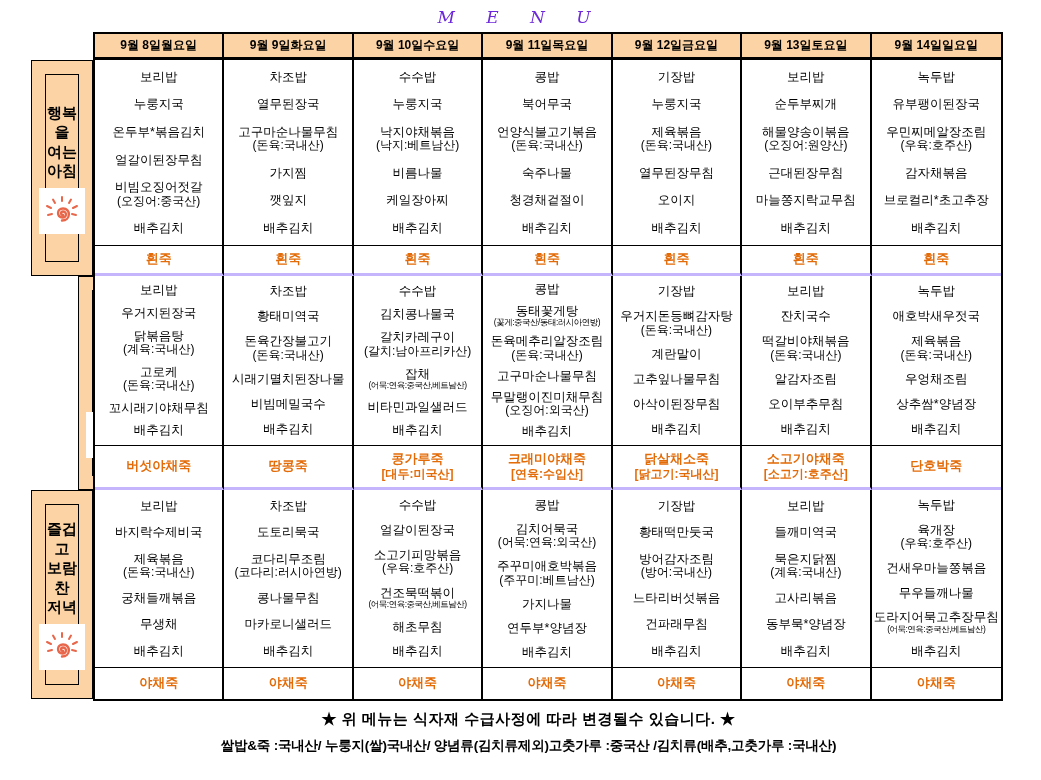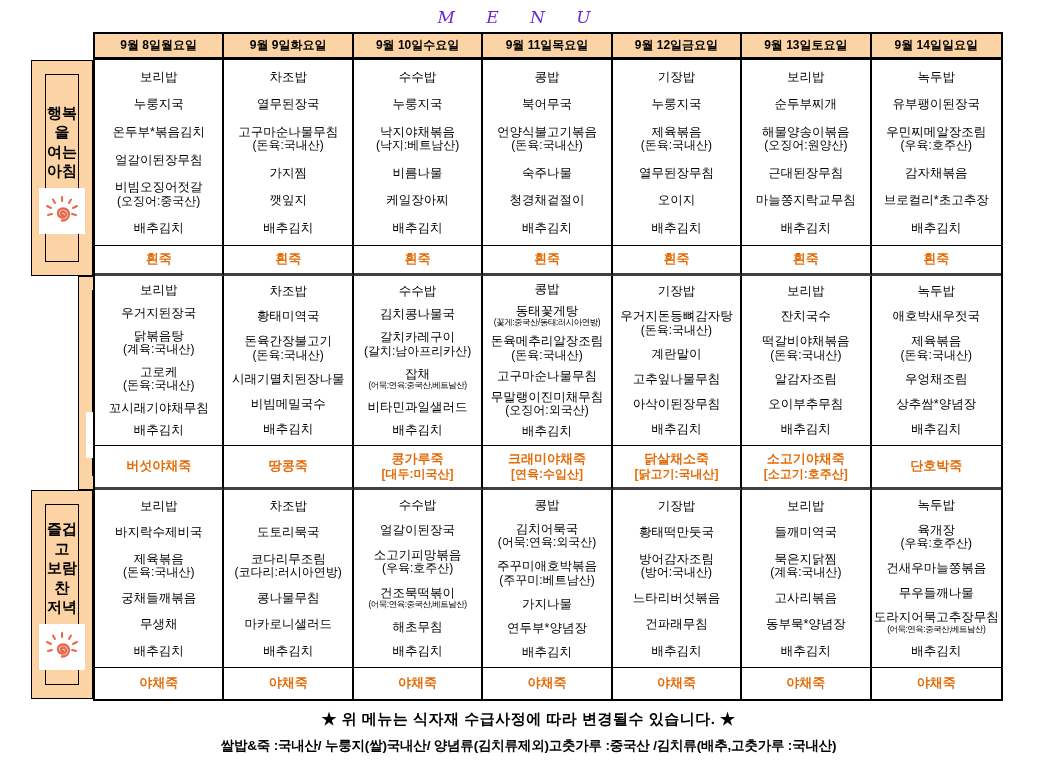--- a/index.html
+++ b/index.html
@@ -23,21 +23,21 @@
   .header-cell{background:#FBD3A4;border-bottom:3px solid #000;
        display:flex;flex-direction:row;align-items:center;justify-content:center;
        font-weight:bold;font-size:12px;line-height:1.15;}
   .menu-cell{border-bottom:1px solid #000;display:flex;flex-direction:column;
        justify-content:space-around;align-items:center;padding:3px 9px;text-align:center;}
   .item{display:flex;flex-direction:column;align-items:center;}
   .iname{font-size:12.5px;line-height:1.15;white-space:nowrap;}
   .iorigin{font-size:12px;line-height:1.1;white-space:nowrap;}
   .iorigin.small{font-size:8.5px;letter-spacing:-0.5px;}
   .porridge-cell{display:flex;flex-direction:column;align-items:center;justify-content:center;
-       color:#E36C09;font-weight:bold;font-size:13px;line-height:1.25;border-bottom:3px solid #404040;}
+       color:#E36C09;font-weight:bold;font-size:13px;line-height:1.25;border-bottom:3px solid #c4b5fd;}
   .porridge-cell.lastrow{border-bottom:none;align-items:center;}
   .porigin{font-size:12px;}
   .footer{text-align:center;font-weight:bold;margin-top:9px;padding-left:16px;}
   .footer .notice{font-size:15px;margin-bottom:7px;letter-spacing:0.5px;}
   .footer .oline{font-size:13.5px;line-height:1.5;letter-spacing:-0.2px;}
 </style>
 </head>
 <body>
 
 <div class="menu-title">M E N U</div>

